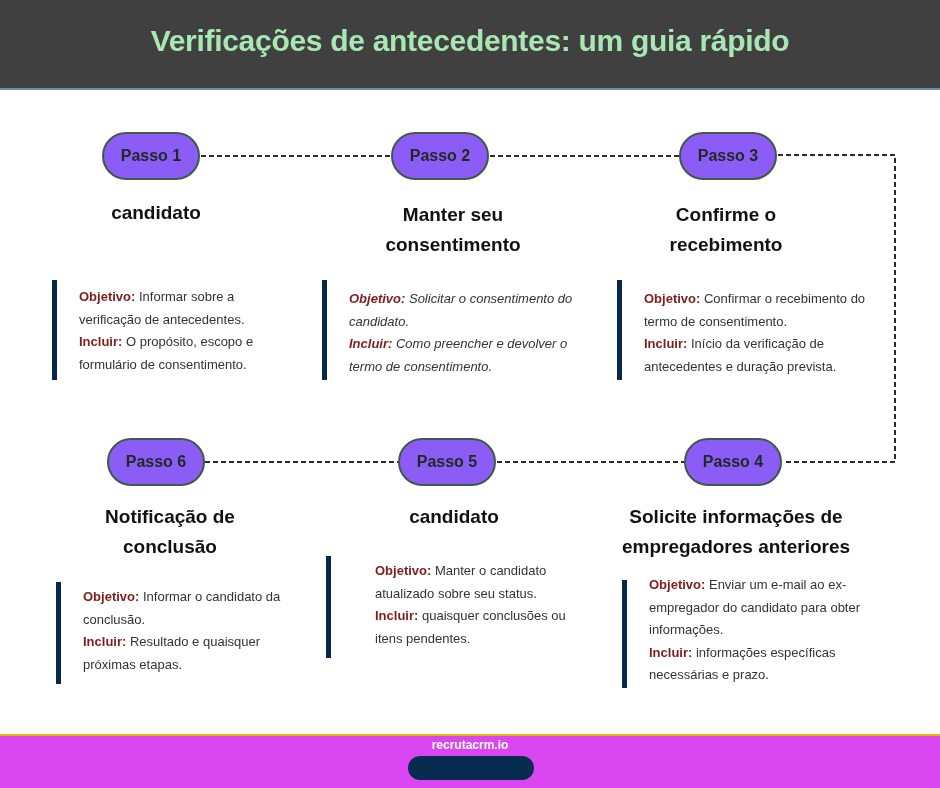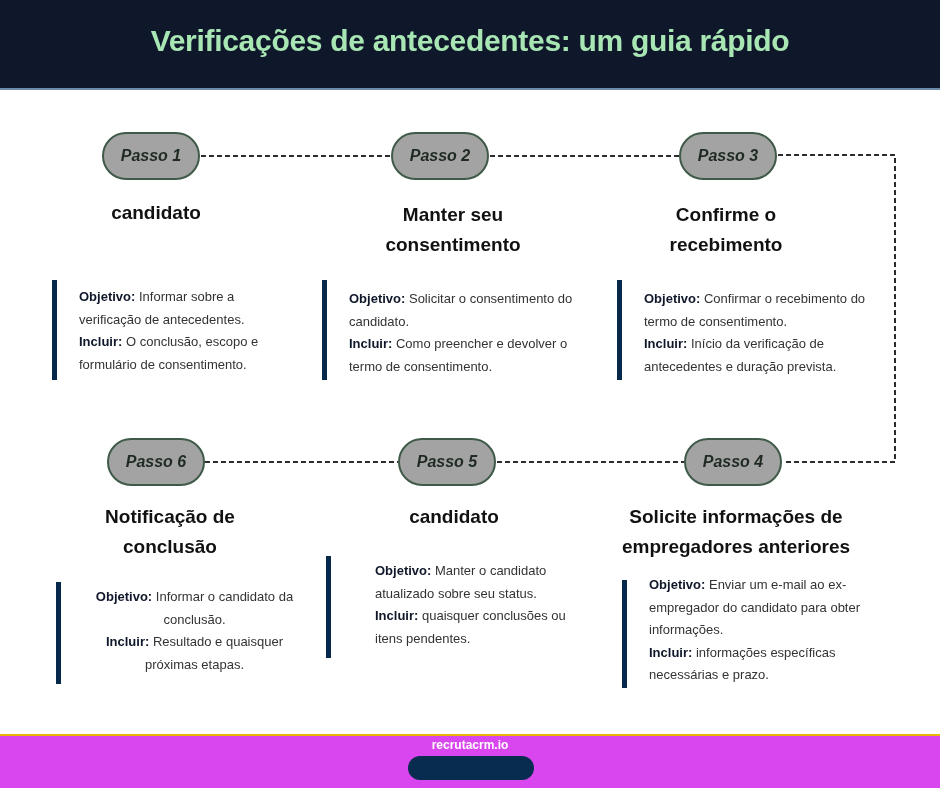--- a/index.html
+++ b/index.html
@@ -3,21 +3,21 @@
   <meta charset="utf-8">
   <style>
     html, body { margin: 0; padding: 0; }
     body {
       width: 940px; height: 788px; position: relative; overflow: hidden;
       background: #ffffff;
       font-family: "Liberation Sans", "DejaVu Sans", sans-serif;
     }
     .header {
       position: absolute; left: 0; top: 0; width: 940px; height: 90px;
-      background: #0f172a;
+      background: #404040;
       border-bottom: 2px solid #6b8bad;
       box-sizing: border-box;
       display: flex; align-items: center; justify-content: center;
     }
     .title {
       color: #a8e6b4; font-size: 30px; font-weight: bold; letter-spacing: -0.3px;
       margin-top: -6px;
     }
     .footer {
       position: absolute; left: 0; top: 734px; width: 940px; height: 71px;
@@ -29,35 +29,35 @@
       position: absolute; left: 0; right: 0; top: 2px; text-align: center;
       color: #ffffff; font-size: 12px; font-weight: bold;
     }
     .footer-pill {
       position: absolute; left: 408px; top: 20px; width: 126px; height: 24px;
       background: #082c4f; border-radius: 12px;
     }
     svg.connectors { position: absolute; left: 0; top: 0; width: 940px; height: 788px; }
     .pill {
       position: absolute; width: 98px; height: 48px; box-sizing: border-box;
-      background: #a3a3a3; border: 2px solid #3f5a48; border-radius: 24px;
+      background: #8b5cf6; border: 2px solid #3f5a48; border-radius: 24px;
       display: flex; align-items: center; justify-content: center;
-      font-size: 16px; font-weight: bold; color: #1e2a22; font-style: italic;
+      font-size: 16px; font-weight: bold; color: #1e2a22;
     }
     .step-title {
       position: absolute; text-align: center; font-size: 19px; font-weight: bold;
       color: #111; line-height: 30px;
     }
     .desc {
       position: absolute; box-sizing: border-box;
       border-left: 5px solid #06284a;
       padding-left: 22px;
       font-size: 13px; line-height: 22.5px; color: #333;
     }
-    .desc .lbl { font-weight: bold; color: #0f172a; }
+    .desc .lbl { font-weight: bold; color: #7f1d1d; }
     .desc p { margin: 0; }
   </style>
 </head>
 <body>
 
 <div class="header">
   <div class="title">Verificações de antecedentes: um guia rápido</div>
 </div>
 
 <svg class="connectors">
@@ -69,49 +69,49 @@
     <line x1="205" y1="462" x2="398" y2="462"></line>
   </g>
 </svg>
 
 <div class="pill" style="left:102px;top:132px;">Passo 1</div>
 <div class="step-title" style="left:40px;top:198px;width:232px;">
   <div>candidato</div>
 </div>
 <div class="desc" style="left:52px;top:280px;width:240px;height:100px;padding-top:6px;">
   <p><span class="lbl">Objetivo:</span> <span>Informar sobre a verificação de antecedentes.</span></p>
-  <p><span class="lbl">Incluir:</span> <span>O conclusão, escopo e formulário de consentimento.</span></p>
+  <p><span class="lbl">Incluir:</span> <span>O propósito, escopo e formulário de consentimento.</span></p>
 </div>
 
 <div class="pill" style="left:391px;top:132px;">Passo 2</div>
 <div class="step-title" style="left:333px;top:200px;width:240px;">
   <div>Manter seu</div>
   <div>consentimento</div>
 </div>
-<div class="desc" style="left:322px;top:280px;width:258px;height:100px;padding-top:8px;">
+<div class="desc" style="left:322px;top:280px;width:258px;height:100px;padding-top:8px;font-style:italic;">
   <p><span class="lbl">Objetivo:</span> <span>Solicitar o consentimento do candidato.</span></p>
   <p><span class="lbl">Incluir:</span> <span>Como preencher e devolver o termo de consentimento.</span></p>
 </div>
 
 <div class="pill" style="left:679px;top:132px;">Passo 3</div>
 <div class="step-title" style="left:606px;top:200px;width:240px;">
   <div>Confirme o</div>
   <div>recebimento</div>
 </div>
 <div class="desc" style="left:617px;top:280px;width:258px;height:100px;padding-top:8px;">
   <p><span class="lbl">Objetivo:</span> <span>Confirmar o recebimento do termo de consentimento.</span></p>
   <p><span class="lbl">Incluir:</span> <span>Início da verificação de antecedentes e duração prevista.</span></p>
 </div>
 
 <div class="pill" style="left:107px;top:438px;">Passo 6</div>
 <div class="step-title" style="left:48px;top:502px;width:244px;">
   <div>Notificação de</div>
   <div>conclusão</div>
 </div>
-<div class="desc" style="left:56px;top:582px;width:250px;height:102px;padding-top:4px;text-align:center;">
+<div class="desc" style="left:56px;top:582px;width:250px;height:102px;padding-top:4px;">
   <p><span class="lbl">Objetivo:</span> <span>Informar o candidato da conclusão.</span></p>
   <p><span class="lbl">Incluir:</span> <span>Resultado e quaisquer próximas etapas.</span></p>
 </div>
 
 <div class="pill" style="left:398px;top:438px;">Passo 5</div>
 <div class="step-title" style="left:334px;top:502px;width:240px;">
   <div>candidato</div>
 </div>
 <div class="desc" style="left:326px;top:556px;width:250px;height:102px;padding-top:4px;padding-left:44px;">
   <p><span class="lbl">Objetivo:</span> <span>Manter o candidato atualizado sobre seu status.</span></p>

